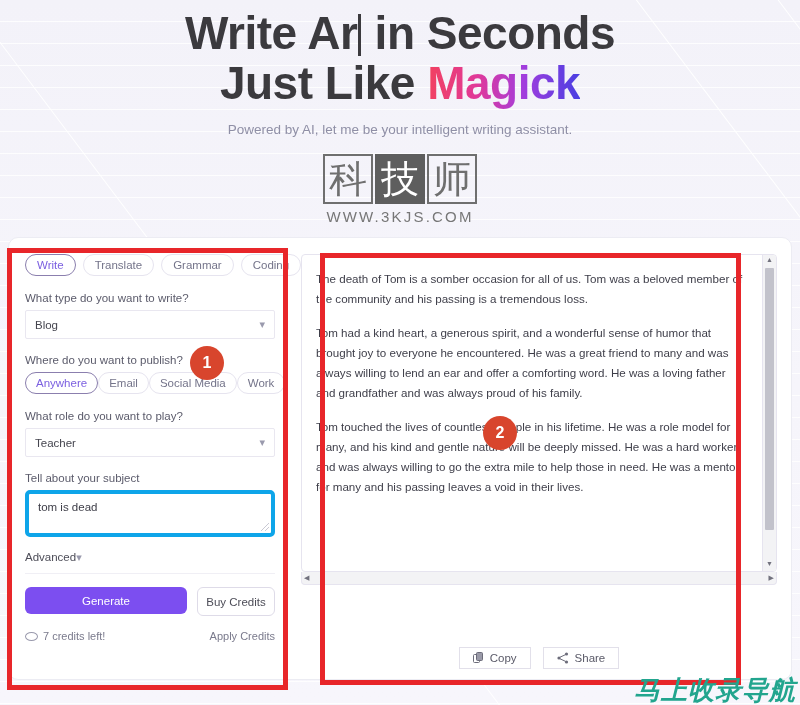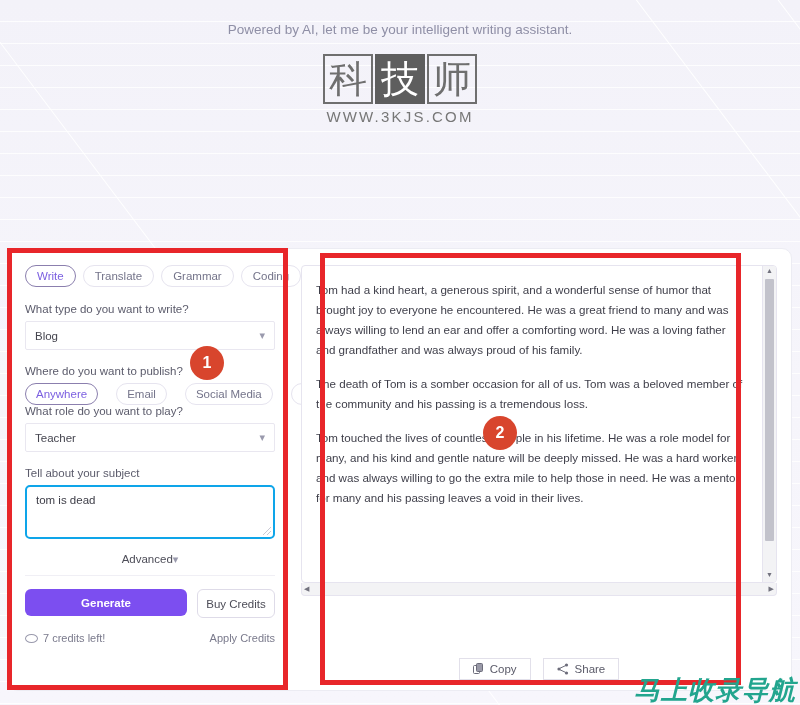--- a/index.html
+++ b/index.html
@@ -109,21 +109,21 @@
     font-size: 15px;
     letter-spacing: 2.2px;
     color: #777;
     font-family: "Liberation Sans", sans-serif;
   }
 
   
   .app {
     position: absolute;
     left: 8px;
-    top: 248px;
+    top: 237px;
     width: 784px;
     height: 443px;
     background: #ffffff;
     border: 1px solid #ececf3;
     border-radius: 10px;
     box-sizing: border-box;
     display: flex;
     overflow: hidden;
   }
 
@@ -168,25 +168,25 @@
     font-size: 11.5px;
     color: #45454f;
     justify-content: space-between;
     margin-bottom: 15px;
   }
   .chev {
     color: #9a9aad;
     font-size: 11px;
     line-height: 1;
   }
-  .pill-row.small { gap: 18px; margin-bottom: 0; }
+  .pill-row.small { gap: 0; margin-bottom: 16px; }
   .pill-row.small .pill { padding: 4px 10px; }
   .textarea {
-    height: 54px;
-    border: 2px solid #0ea5e9;
+    height: 47px;
+    border: 4px solid #0ea5e9;
     border-radius: 5px;
     background: #fff;
     padding: 7px 9px;
     font-size: 11.5px;
     color: #3d3d47;
     box-sizing: border-box;
     position: relative;
     margin-bottom: 14px;
   }
   .resize-grip {
@@ -195,21 +195,21 @@
     bottom: 2px;
     width: 8px;
     height: 8px;
     background:
       linear-gradient(135deg, transparent 45%, #c9c9d4 45%, #c9c9d4 55%, transparent 55%),
       linear-gradient(135deg, transparent 70%, #c9c9d4 70%, #c9c9d4 80%, transparent 80%);
   }
   .advanced-row {
     display: flex;
     align-items: center;
-    justify-content: center;
+    justify-content: flex-start;
     font-size: 11.5px;
     color: #4d4d58;
     padding-bottom: 10px;
     border-bottom: 1px solid #f0eff5;
     margin-bottom: 13px;
   }
   .btn-row {
     display: flex;
     gap: 10px;
     margin-bottom: 14px;
@@ -218,21 +218,20 @@
     flex: 1;
     height: 27px;
     background: #7c4ef0;
     border-radius: 6px;
     color: #fff;
     font-size: 11.5px;
     display: flex;
     align-items: center;
     justify-content: center;
     border: none;
-    font-weight: bold;
   }
   .btn-buy {
     width: 76px;
     height: 27px;
     background: #fff;
     border: 1px solid #dedbe8;
     border-radius: 6px;
     color: #4d4d58;
     font-size: 11.5px;
     display: flex;
@@ -382,20 +381,25 @@
 <body>
 
 <div id="bg-texture"></div>
 <div id="bg-diagonal">
   <i style="left:-40px; top:-10px; transform: rotate(-37deg);"></i>
   <i style="left:470px; top:-220px; transform: rotate(-37deg);"></i>
   <i style="left:770px; top:-10px; transform: rotate(-37deg);"></i>
 </div>
 
 <div class="hero">
+  <h1 class="headline">
+    <span>Write Ar</span><span class="caret"></span><span> in Seconds</span>
+    <br>
+    <span>Just Like </span><span class="magick">Magick</span>
+  </h1>
   <p class="subhead">Powered by AI, let me be your intelligent writing assistant.</p>
 
   <div class="logo-wrap">
     <div class="logo-chars">
       <div class="logo-box">科</div>
       <div class="logo-box filled">技</div>
       <div class="logo-box">师</div>
     </div>
     <div class="logo-url">WWW.3KJS.COM</div>
   </div>
@@ -453,22 +457,22 @@
         <span class="coin"></span>
         <span>7 credits left!</span>
       </span>
       <span>Apply Credits</span>
     </div>
   </div>
 
   <div class="right-panel">
     <div class="output-box">
       <div class="output-text">
+        <p>The death of Tom is a somber occasion for all of us. Tom was a beloved member of the community and his passing is a tremendous loss.</p>
         <p>Tom had a kind heart, a generous spirit, and a wonderful sense of humor that brought joy to everyone he encountered. He was a great friend to many and was always willing to lend an ear and offer a comforting word. He was a loving father and grandfather and was always proud of his family.</p>
-        <p>The death of Tom is a somber occasion for all of us. Tom was a beloved member of the community and his passing is a tremendous loss.</p>
         <p>Tom touched the lives of countless people in his lifetime. He was a role model for many, and his kind and gentle nature will be deeply missed. He was a hard worker and was always willing to go the extra mile to help those in need. He was a mentor for many and his passing leaves a void in their lives.</p>
       </div>
       <div class="vscroll">
         <span class="arrow">▲</span>
         <span class="thumb"></span>
         <span class="arrow" style="position:absolute;bottom:0;">▼</span>
       </div>
     </div>
     <div class="hscroll">
       <span class="arrow">◀</span>

